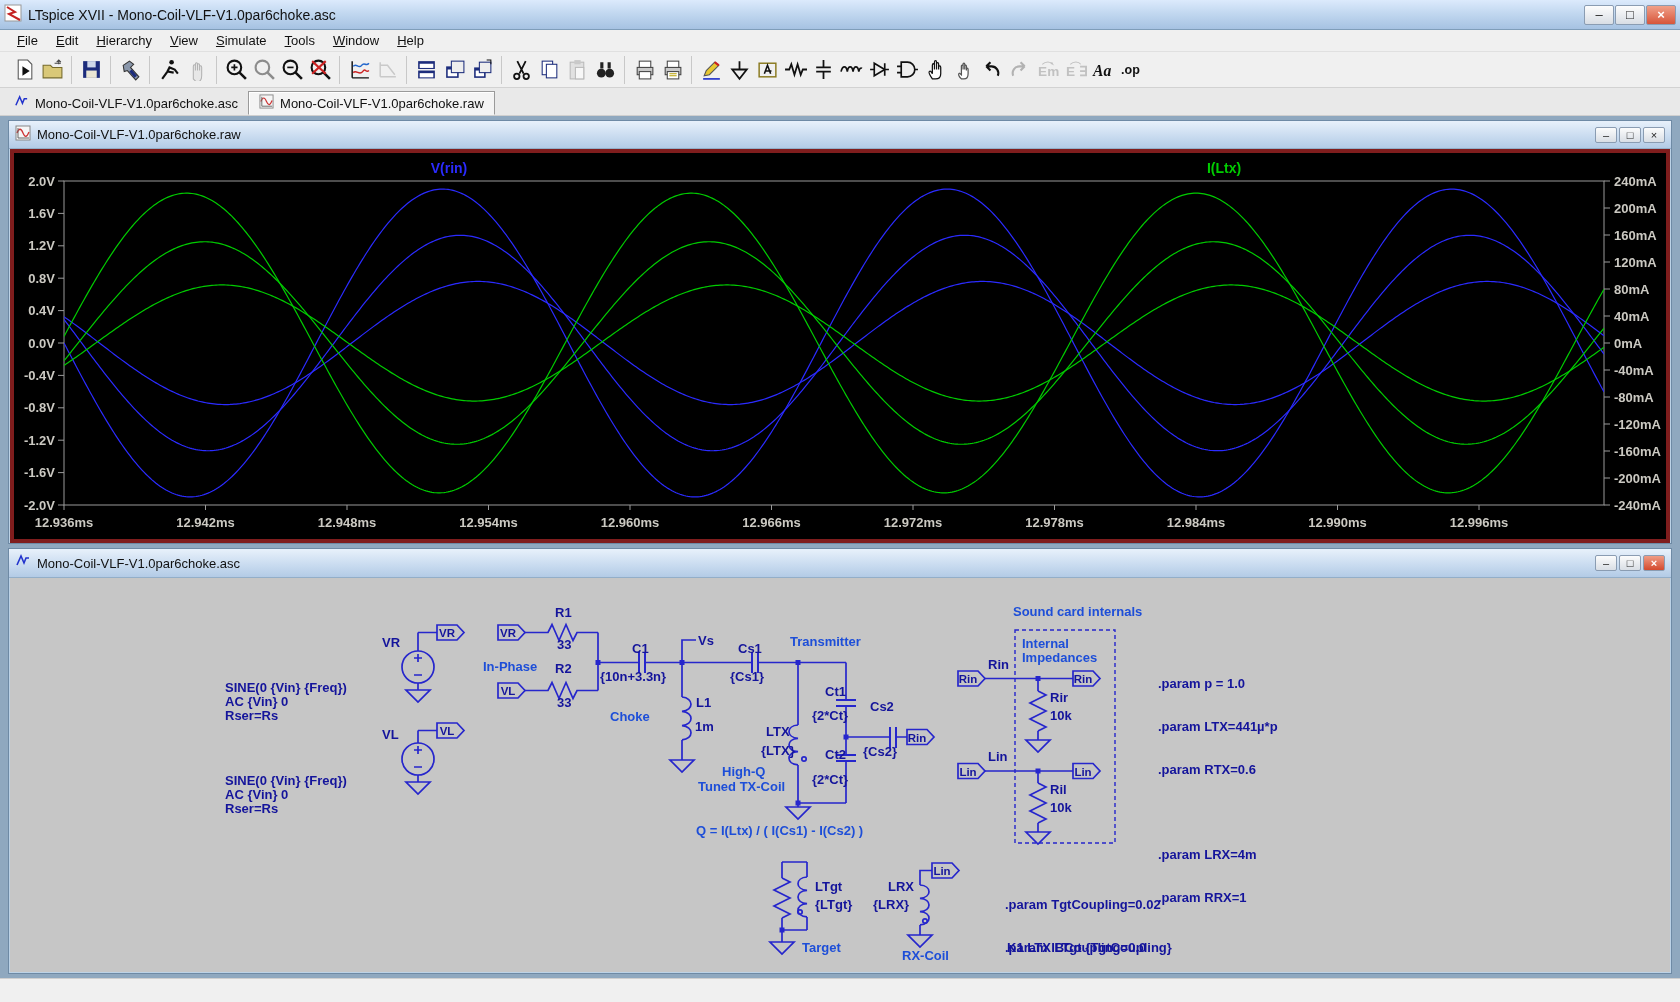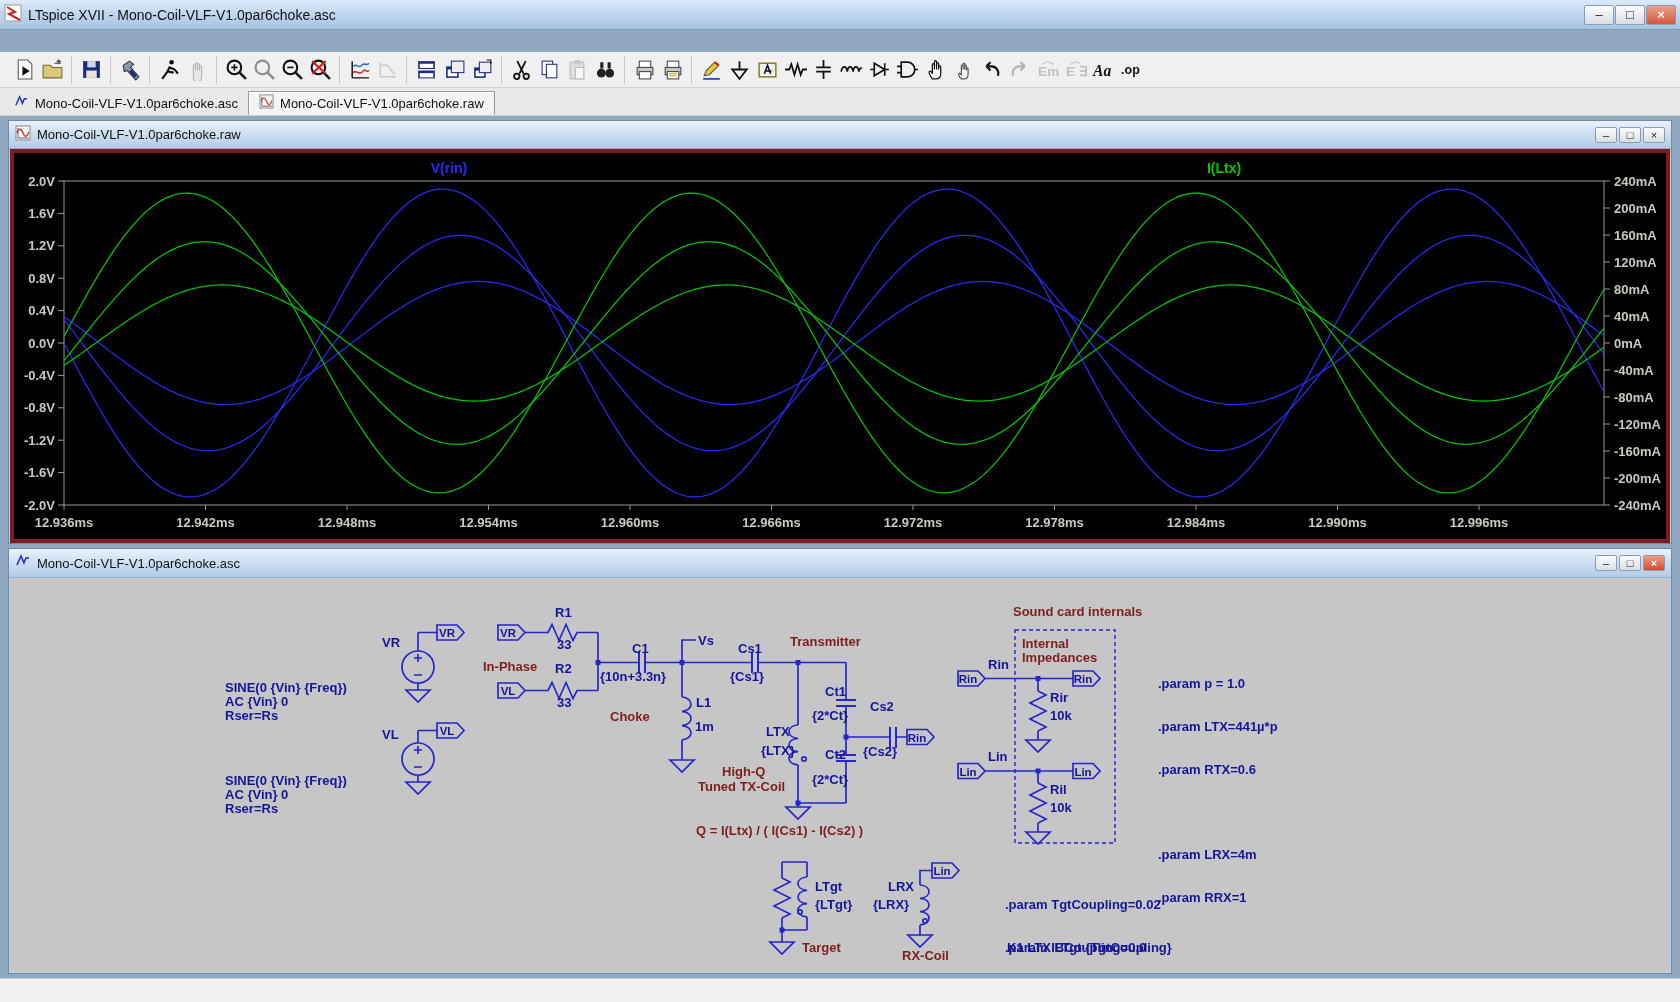--- a/index.html
+++ b/index.html
@@ -40,21 +40,21 @@
     background:linear-gradient(#fcfcfc,#d9dee5);border:1px solid #8a9cb2;border-radius:2px;color:#222;margin-left:2px;}
   .cw-close-red{background:linear-gradient(#ef9c85,#d44a2e);color:#fff;font-weight:bold;}
   
   .wave-window{left:8px;top:4px;width:1664px;height:424px;}
   .plot-area{position:absolute;left:1px;top:28px;width:1660px;height:394px;background:#000;border:4px solid #7f1d1d;}
   
   .sch-window{left:8px;top:432px;width:1664px;height:426px;}
   .sch-canvas{position:absolute;left:1px;top:29px;width:1660px;height:394px;background:#c6c6c6;overflow:hidden;}
   .sch-canvas svg{position:absolute;left:0;top:0;}
   .sch-text{position:absolute;font:bold 13px "Liberation Sans",sans-serif;color:#14149b;white-space:pre;line-height:14px;}
-  .sch-comment{color:#7f1d1d;}
+  .sch-comment{color:#1d4ed8;}
   .ra{}
   .param-line{height:14.8px;}
   
   .statusbar{position:absolute;left:0;top:978px;width:1680px;height:24px;background:#f0f0f0;border-top:1px solid #cfcfcf;}
 </style>
 </head>
 <body>
 
 <div class="app">
 
@@ -66,20 +66,30 @@
         </svg>
     </span>
     <span class="app-title">LTspice XVII - Mono-Coil-VLF-V1.0par6choke.asc</span>
     <span class="win-controls">
       <span class="wc-btn">–</span>
       <span class="wc-btn">□</span>
       <span class="wc-btn wc-close">×</span>
     </span>
   </div>
 
+  <div class="menubar">
+    <span class="menu-item">File</span>
+    <span class="menu-item">Edit</span>
+    <span class="menu-item">Hierarchy</span>
+    <span class="menu-item">View</span>
+    <span class="menu-item">Simulate</span>
+    <span class="menu-item">Tools</span>
+    <span class="menu-item">Window</span>
+    <span class="menu-item">Help</span>
+  </div>
 
   <div class="toolbar">
       <span class="tbtn">
         <svg viewBox="0 0 22 22" width="23" height="23">
           <path d="M5 2h9l4 4v14H5z" fill="#fff" stroke="#555"></path>
           <path d="M9 8l7 4.5L9 17z" fill="#111"></path>
         </svg>
       </span>
       <span class="tbtn">
         <svg viewBox="0 0 22 22" width="23" height="23">

